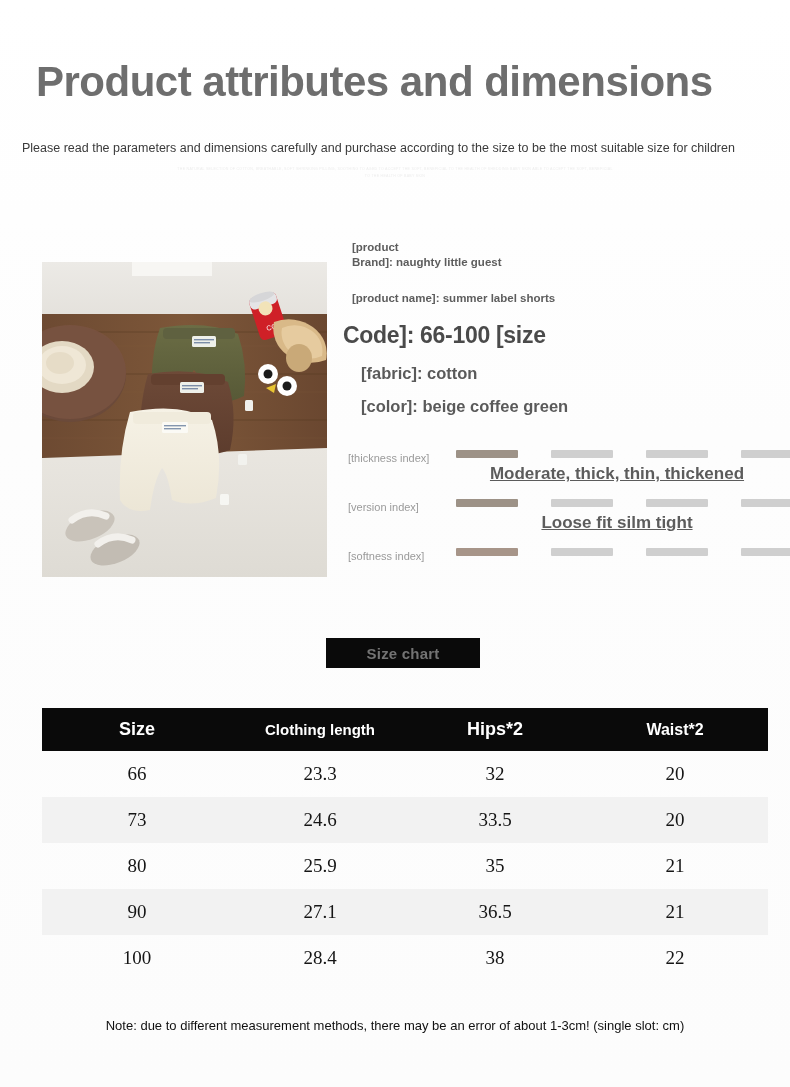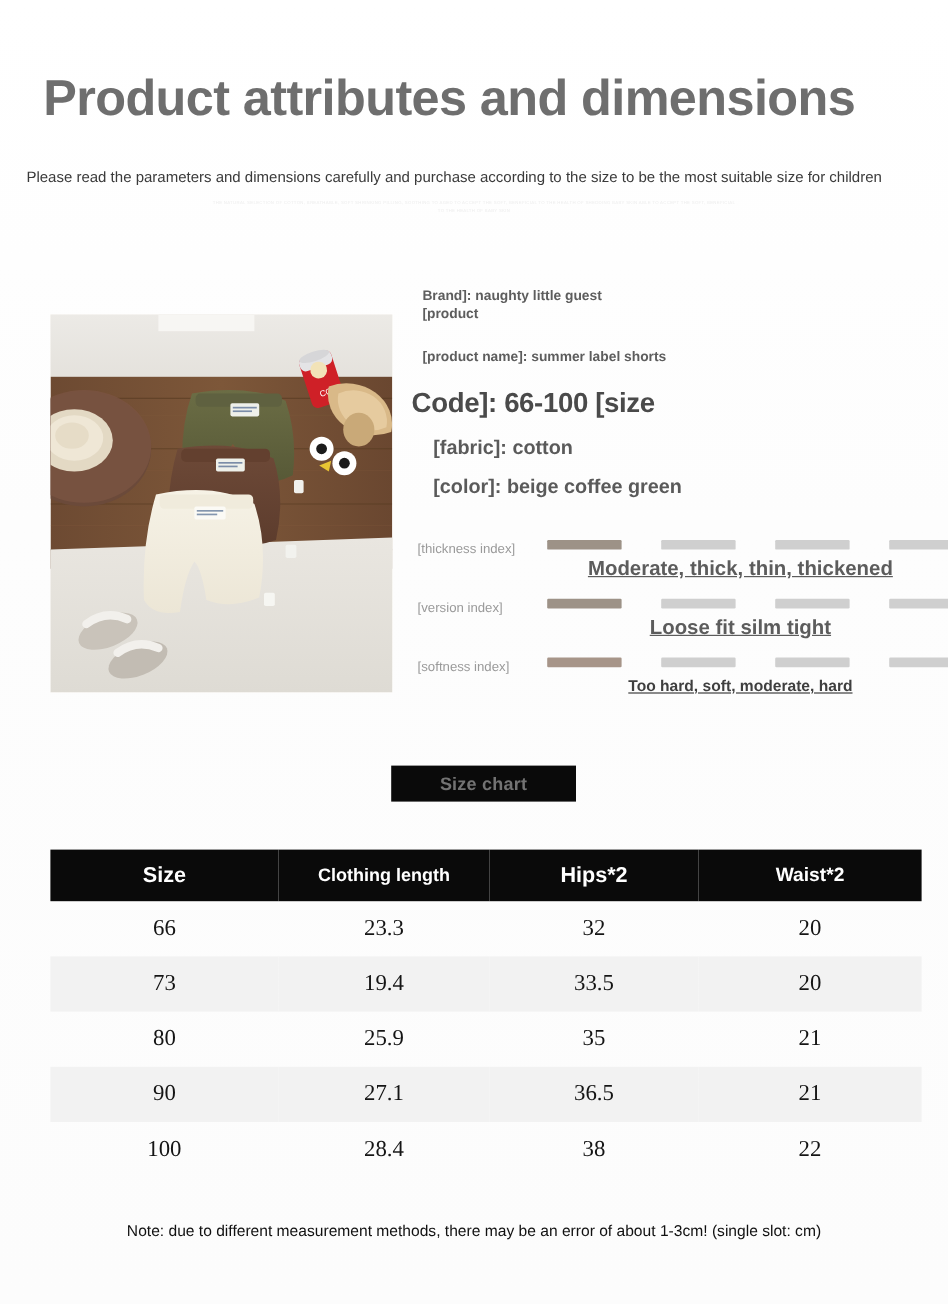--- a/index.html
+++ b/index.html
@@ -242,22 +242,22 @@
         <ellipse cx="48" cy="264" rx="26" ry="13" transform="rotate(-22 48 264)" fill="#c9c3ba"></ellipse>
         <path d="M30 258 q16 -12 34 -4" stroke="#f2f0ec" stroke-width="7" fill="none" stroke-linecap="round"></path>
         <ellipse cx="73" cy="288" rx="26" ry="13" transform="rotate(-22 73 288)" fill="#c2bcb3"></ellipse>
         <path d="M56 282 q16 -12 34 -4" stroke="#f2f0ec" stroke-width="7" fill="none" stroke-linecap="round"></path>
       </g>
     </svg>
   </div>
 
   <div class="specs">
     <div class="spec-sm spec-brand">
+      <div>[product</div>
       <div>Brand]: naughty little guest</div>
-      <div>[product</div>
     </div>
     <div class="spec-name">[product name]:  summer label shorts</div>
     <div class="spec-code">Code]: 66-100 [size</div>
     <div class="spec-fabric">[fabric]: cotton</div>
     <div class="spec-color">[color]: beige coffee green</div>
   </div>
 
   <div class="indexes">
 
     <div class="index-row">
@@ -283,21 +283,20 @@
     </div>
 
     <div class="index-row">
       <div class="index-label">[softness index]</div>
       <div class="index-bars">
         <div class="bar active warm"></div>
         <div class="bar"></div>
         <div class="bar"></div>
         <div class="bar"></div>
       </div>
-      <div class="index-value small">Too hard, soft, moderate, hard</div>
     </div>
 
   </div>
 
   <div class="chart-banner">
     <span>Size chart</span>
   </div>
 
   <table class="size-table">
     <thead>
@@ -310,21 +309,21 @@
     </thead>
     <tbody>
       <tr>
         <td>66</td>
         <td>23.3</td>
         <td>32</td>
         <td>20</td>
       </tr>
       <tr class="alt">
         <td>73</td>
-        <td>19.4</td>
+        <td>24.6</td>
         <td>33.5</td>
         <td>20</td>
       </tr>
       <tr>
         <td>80</td>
         <td>25.9</td>
         <td>35</td>
         <td>21</td>
       </tr>
       <tr class="alt">

